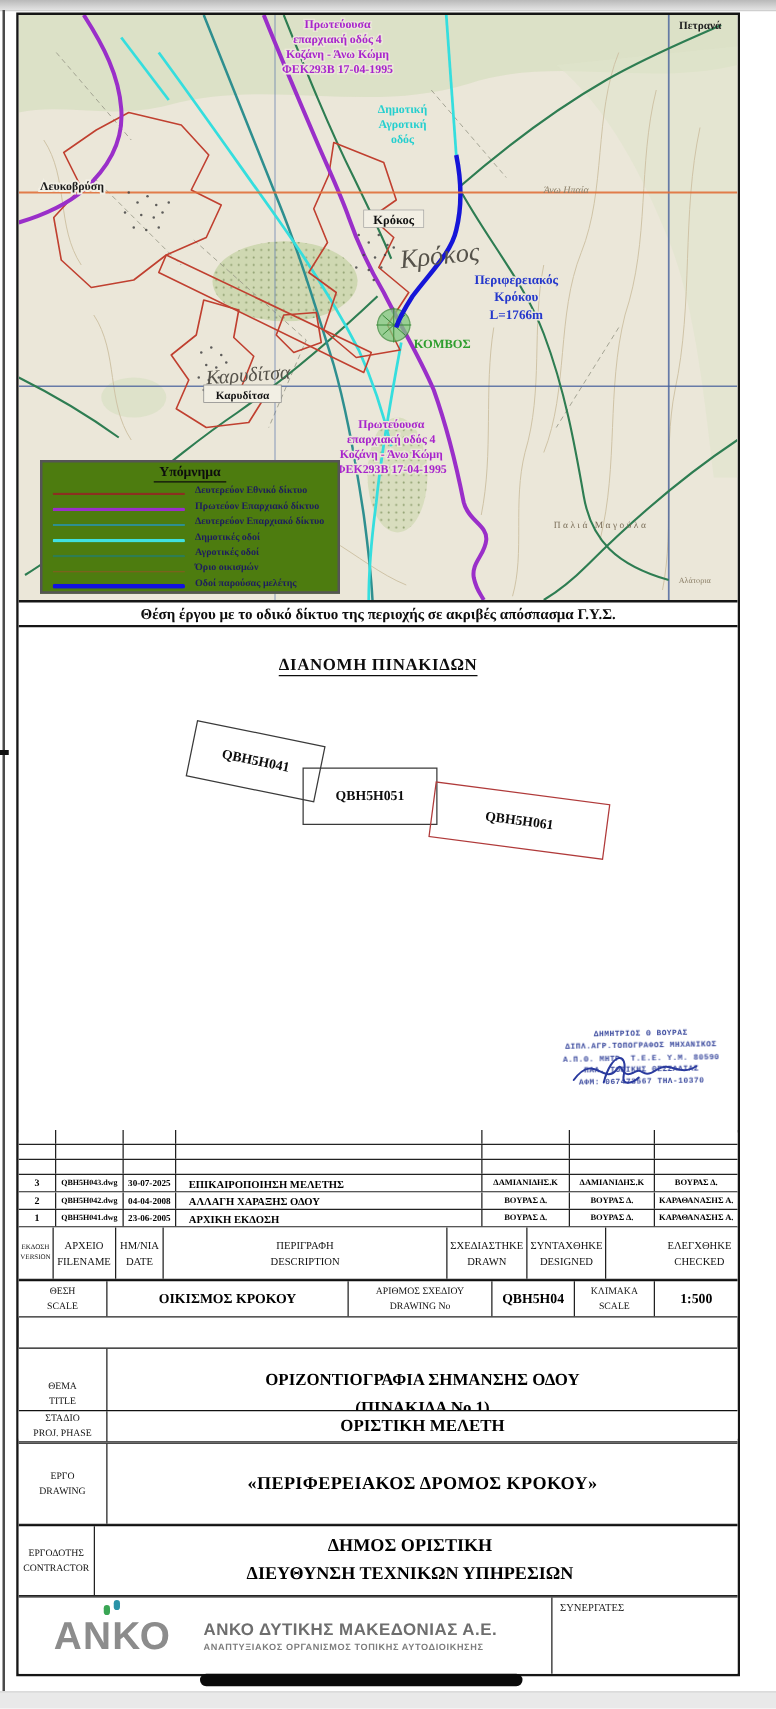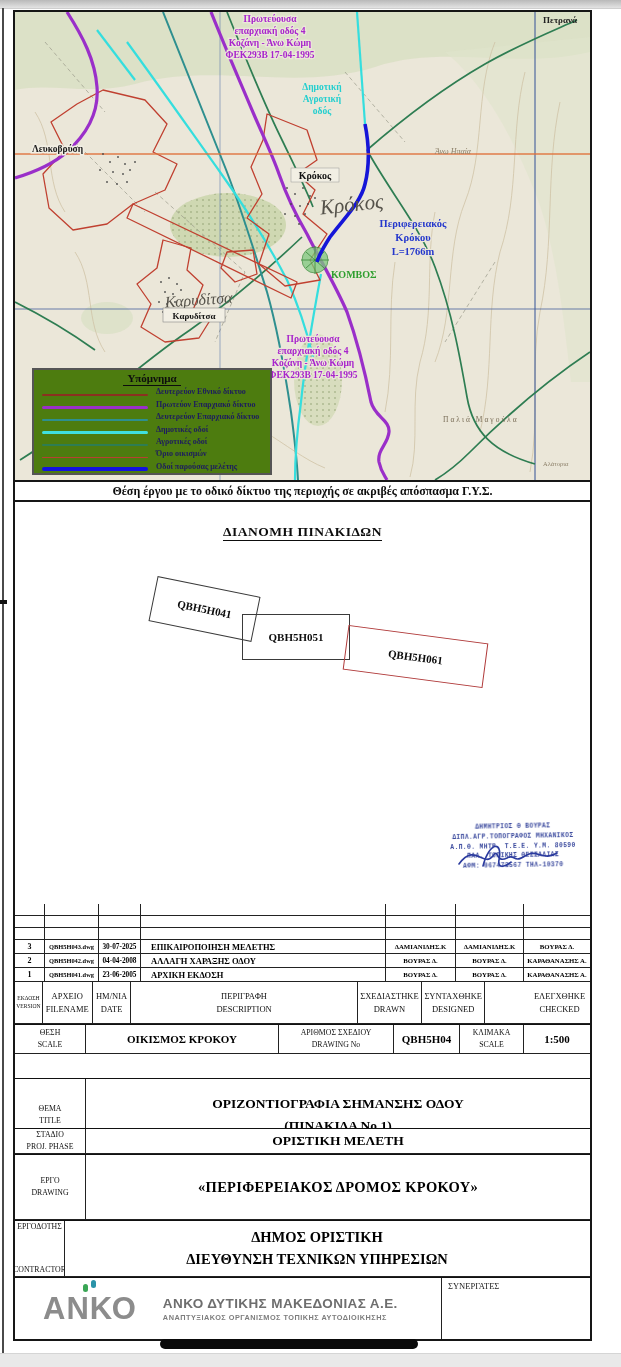--- a/index.html
+++ b/index.html
@@ -437,21 +437,21 @@
 
     <div class="trow thick" style="top:1142px;height:66px;">
       <div class="cell lbl" style="width:71px;">
         <div>ΕΡΓΟ</div>
           <div>DRAWING</div>
       </div>
       <div class="cell val-proj" style="width:504px;">«ΠΕΡΙΦΕΡΕΙΑΚΟΣ ΔΡΟΜΟΣ ΚΡΟΚΟΥ»</div>
     </div>
 
     <div class="trow thick" style="top:1208px;height:57px;">
-      <div class="cell lbl" style="width:50px;justify-content:space-between;">
+      <div class="cell lbl" style="width:61px;">
         <div>ΕΡΓΟΔΟΤΗΣ</div>
           <div>CONTRACTOR</div>
       </div>
       <div class="cell val-contr" style="width:504px;">
         <div>ΔΗΜΟΣ ΟΡΙΣΤΙΚΗ</div>
           <div>ΔΙΕΥΘΥΝΣΗ ΤΕΧΝΙΚΩΝ ΥΠΗΡΕΣΙΩΝ</div>
       </div>
     </div>
 
     <div class="trow thick" style="top:1265px;height:62px;border-bottom:none;">

